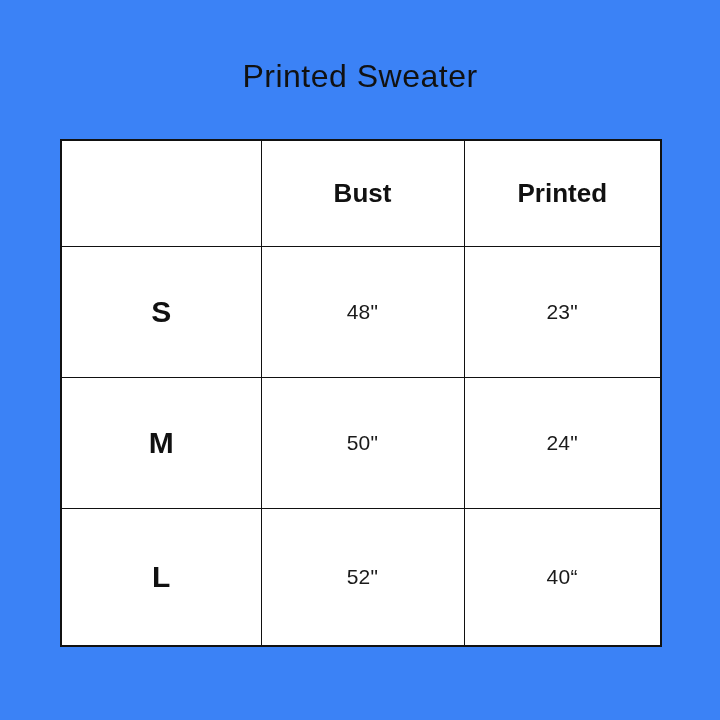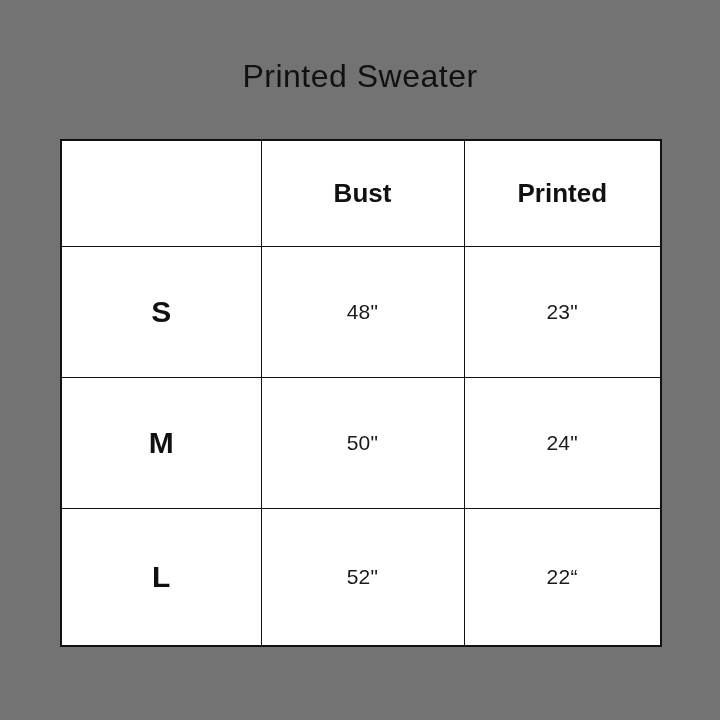--- a/index.html
+++ b/index.html
@@ -8,21 +8,21 @@
     height: 720px;
     background: #ffffff;
     font-family: "Liberation Sans", sans-serif;
     color: #111111;
     overflow: hidden;
   }
   .page {
     position: relative;
     width: 720px;
     height: 720px;
-    background: #737373;
+    background: #3b82f6;
   }
   .title {
     position: absolute;
     top: 58px;
     left: 0;
     width: 720px;
     text-align: center;
     font-size: 32px;
     font-weight: 500;
     letter-spacing: 0.5px;
@@ -97,18 +97,18 @@
         <td class="measure">23"</td>
       </tr>
       <tr class="data-row">
         <td class="size-label">M</td>
         <td class="measure">50"</td>
         <td class="measure">24"</td>
       </tr>
       <tr class="data-row-last">
         <td class="size-label">L</td>
         <td class="measure">52"</td>
-        <td class="measure">22“</td>
+        <td class="measure">40“</td>
       </tr>
     </tbody>
   </table>
 
 </div>
 
 </body></html>

